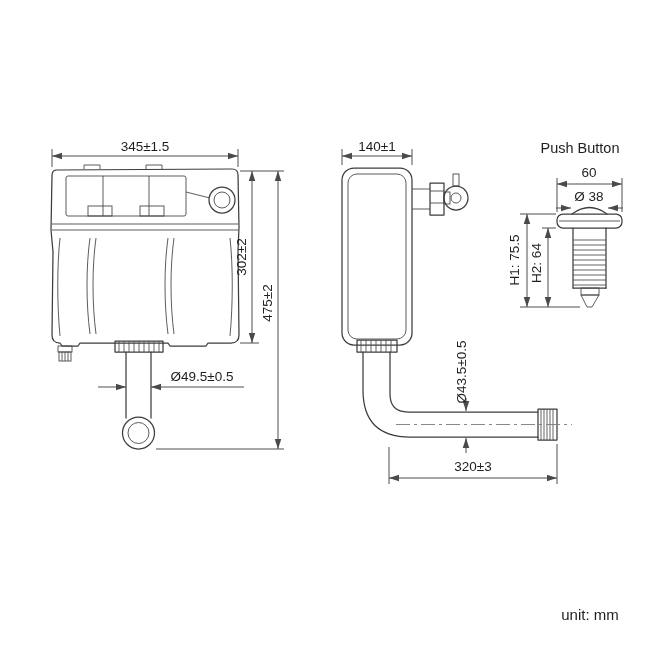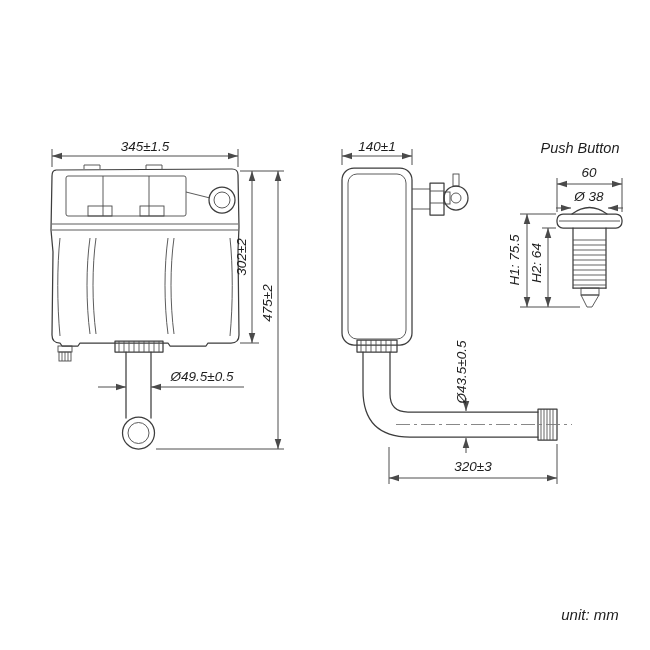--- a/index.html
+++ b/index.html
@@ -1,17 +1,17 @@
 <!DOCTYPE html>
 <html><head>
 <meta charset="utf-8">
 <style>
   html,body{margin:0;padding:0;background:#ffffff;}
   .page{position:relative;width:650px;height:650px;background:#ffffff;overflow:hidden;
-        font-family:"Liberation Sans", sans-serif;font-style:italic;}
+        font-family:"Liberation Sans", sans-serif;}
   svg{display:block;}
   .obj{stroke:#3d3d3d;stroke-width:1.25;fill:none;stroke-linejoin:round;stroke-linecap:round;}
   .obj-thin{stroke:#4a4a4a;stroke-width:0.9;fill:none;}
   .hatch{stroke:#4a4a4a;stroke-width:0.85;fill:none;}
   .dim{stroke:#4f4f4f;stroke-width:1;fill:none;}
   .center{stroke:#7a7a7a;stroke-width:0.9;fill:none;stroke-dasharray:14 4 3 4;}
   text{fill:#1e1e1e;font-size:13.5px;font-family:"Liberation Sans", sans-serif;}
   .title-text{font-size:14.5px;}
   .unit-text{font-size:15px;}
 </style>

